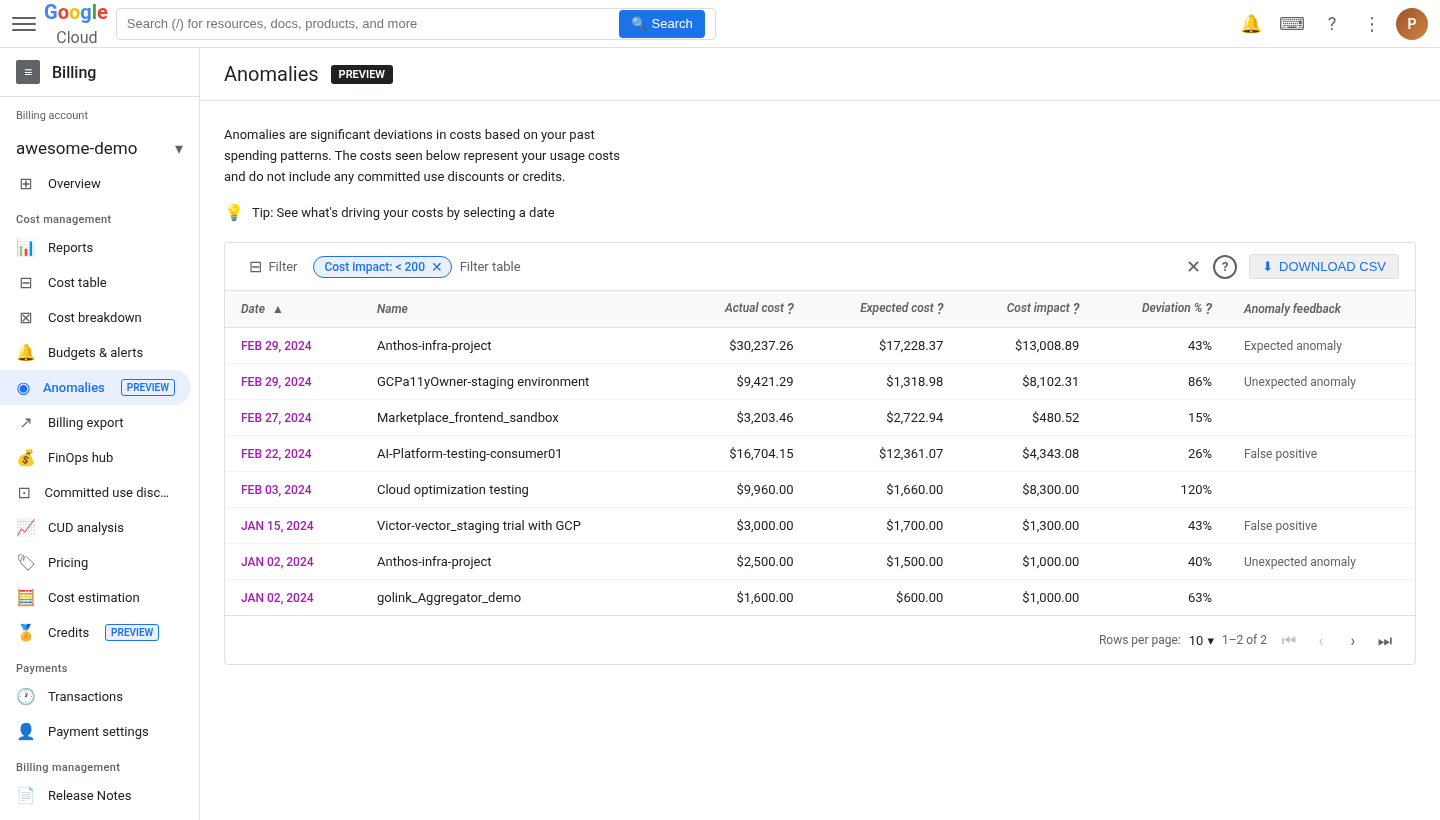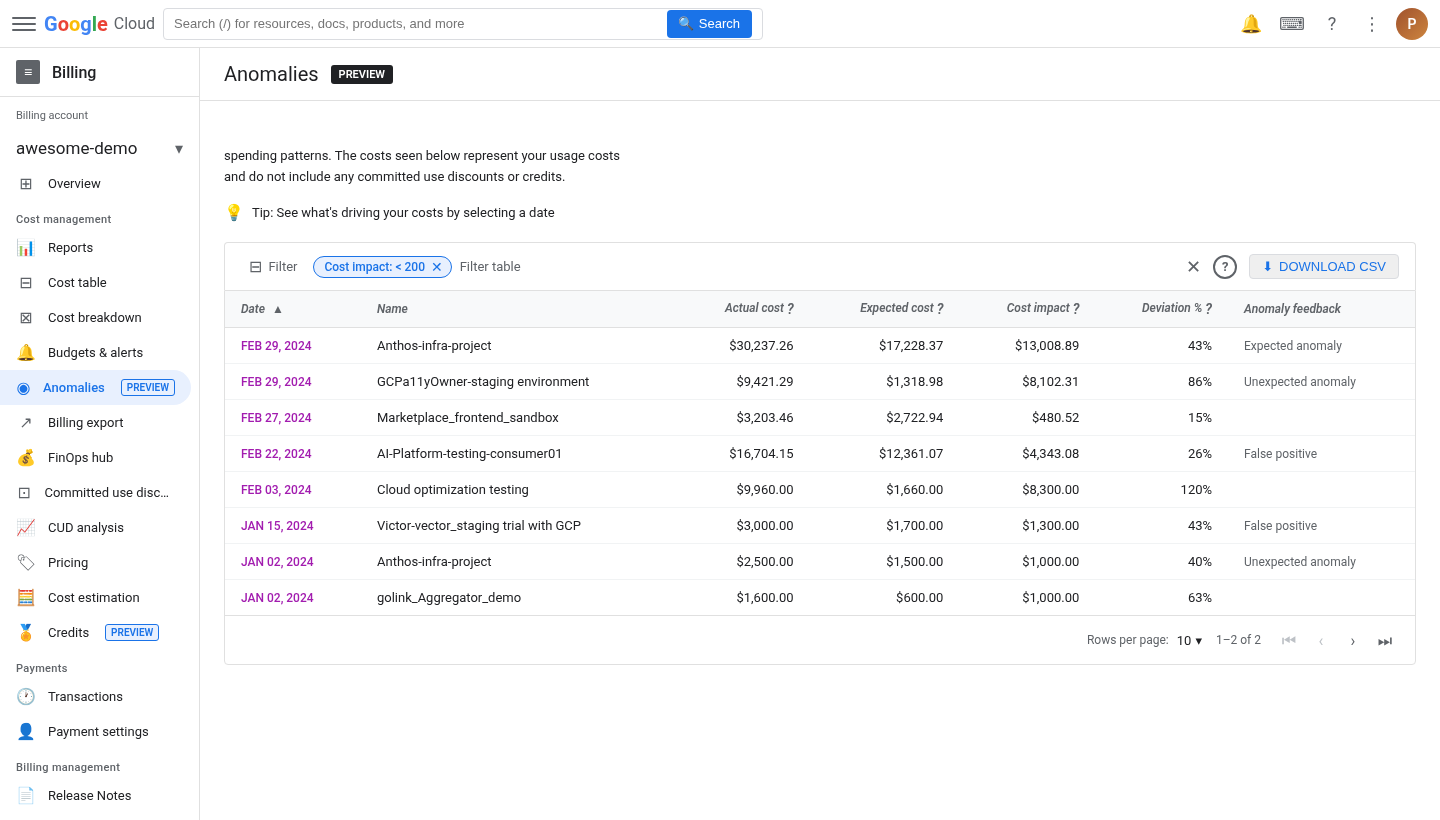--- a/index.html
+++ b/index.html
@@ -3,21 +3,21 @@
   <meta charset="utf-8">
   <style>
     * { box-sizing: border-box; margin: 0; padding: 0; }
     body { font-family: 'Google Sans', Roboto, Arial, sans-serif; font-size: 13px; color: #202124; background: #fff; display: flex; flex-direction: column; height: 820px; overflow: hidden; }
 
     
     .topbar { height: 48px; display: flex; align-items: center; padding: 0 12px; border-bottom: 1px solid #e0e0e0; flex-shrink: 0; gap: 8px; }
     .topbar-left { display: flex; align-items: center; gap: 8px; }
     .hamburger { width: 24px; height: 24px; display: flex; flex-direction: column; justify-content: center; gap: 4px; cursor: pointer; }
     .hamburger span { display: block; height: 2px; background: #5f6368; border-radius: 1px; }
-    .google-cloud-logo { display: flex; align-items: center; gap: 4px; font-size: 16px; font-weight: 400; color: #5f6368; }
+    .google-cloud-logo { display: flex; align-items: center; gap: 4px; font-size: 16px; font-weight: 400; color: #5f6368; flex-direction: column; }
     .cloud-text { font-size: 16px; color: #5f6368; margin-left: 2px; }
     .search-bar { flex: 1; max-width: 600px; height: 32px; border: 1px solid #dadce0; border-radius: 4px; display: flex; align-items: center; padding: 0 10px; gap: 8px; color: #5f6368; font-size: 13px; }
     .search-bar input { border: none; outline: none; flex: 1; font-size: 13px; color: #202124; background: transparent; }
     .search-btn { background: #1a73e8; color: #fff; border: none; border-radius: 4px; padding: 4px 12px; font-size: 13px; cursor: pointer; display: flex; align-items: center; gap: 4px; height: 28px; }
     .topbar-right { display: flex; align-items: center; gap: 8px; margin-left: auto; }
     .icon-btn { width: 32px; height: 32px; border-radius: 50%; display: flex; align-items: center; justify-content: center; cursor: pointer; color: #5f6368; font-size: 18px; }
     .avatar { width: 32px; height: 32px; border-radius: 50%; background: #a0522d; overflow: hidden; cursor: pointer; }
 
     
     .layout { display: flex; flex: 1; overflow: hidden; }
@@ -68,21 +68,21 @@
     th { padding: 10px 16px; text-align: left; font-size: 12px; font-weight: 600; color: #5f6368; border-bottom: 1px solid #e0e0e0; white-space: nowrap; font-style: italic; }
     th .sort-icon { margin-left: 4px; color: #5f6368; }
     th .help-icon { font-size: 14px; color: #5f6368; vertical-align: middle; }
     td { padding: 10px 16px; font-size: 13px; color: #202124; border-bottom: 1px solid #f1f3f4; }
     tr:last-child td { border-bottom: none; }
     .date-link { color: #a21caf; cursor: pointer; font-size: 12px; font-weight: 500; }
     .col-actual, .col-expected, .col-impact, .col-deviation { text-align: right; }
     .feedback-text { color: #5f6368; font-size: 12px; }
 
     
-    .pagination { display: flex; align-items: center; justify-content: flex-end; padding: 10px 16px; gap: 14px; border-top: 1px solid #e0e0e0; font-size: 12px; color: #5f6368; }
+    .pagination { display: flex; align-items: center; justify-content: flex-end; padding: 10px 16px; gap: 8px; border-top: 1px solid #e0e0e0; font-size: 12px; color: #5f6368; }
     .rows-per-page { display: flex; align-items: center; gap: 8px; }
     .rows-select { display: flex; align-items: center; gap: 4px; cursor: pointer; font-size: 13px; color: #202124; }
     .page-info { font-size: 12px; }
     .page-btns { display: flex; align-items: center; gap: 4px; }
     .page-btn { width: 28px; height: 28px; display: flex; align-items: center; justify-content: center; cursor: pointer; color: #5f6368; border-radius: 50%; font-size: 16px; }
     .page-btn.disabled { color: #bdc1c6; cursor: default; }
   </style>
 </head>
 <body>
 
@@ -209,21 +209,21 @@
   </div>
 
   <div class="main">
     <div class="page-header">
       <h1 class="page-title">Anomalies</h1>
       <span class="preview-chip">PREVIEW</span>
     </div>
 
     <div class="content">
       <div class="description">
-        <br>
+        <span>Anomalies are significant deviations in costs based on your past</span><br>
         <span>spending patterns. The costs seen below represent your usage costs</span><br>
         <span>and do not include any committed use discounts or credits.</span>
       </div>
       <div class="tip-row">
         <span class="tip-icon">💡</span>
         <span>Tip: See what's driving your costs by selecting a date</span>
       </div>
 
       <div class="filter-bar">
         <div class="filter-btn">

